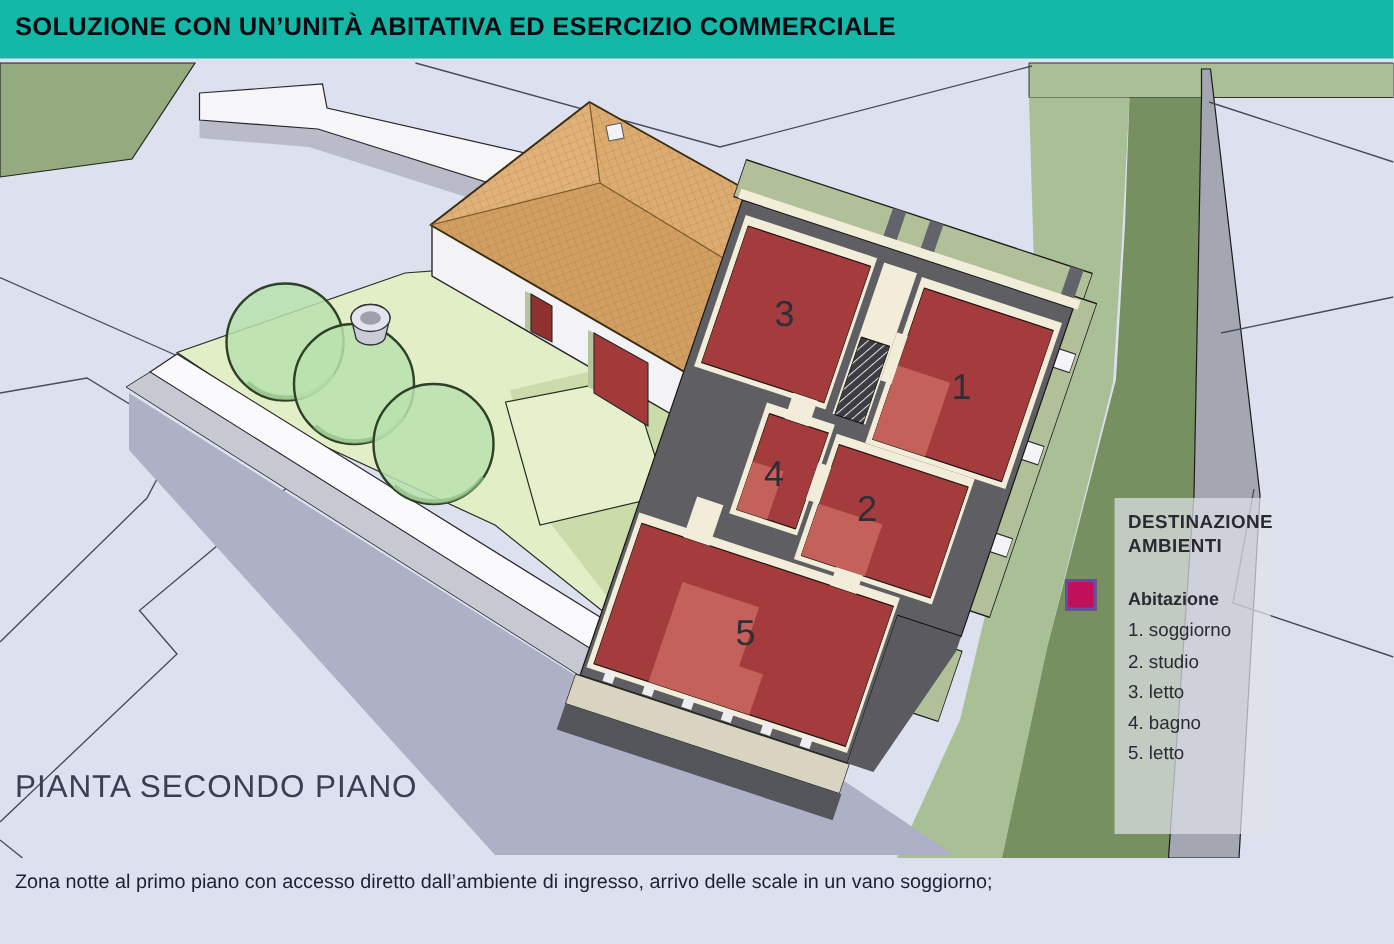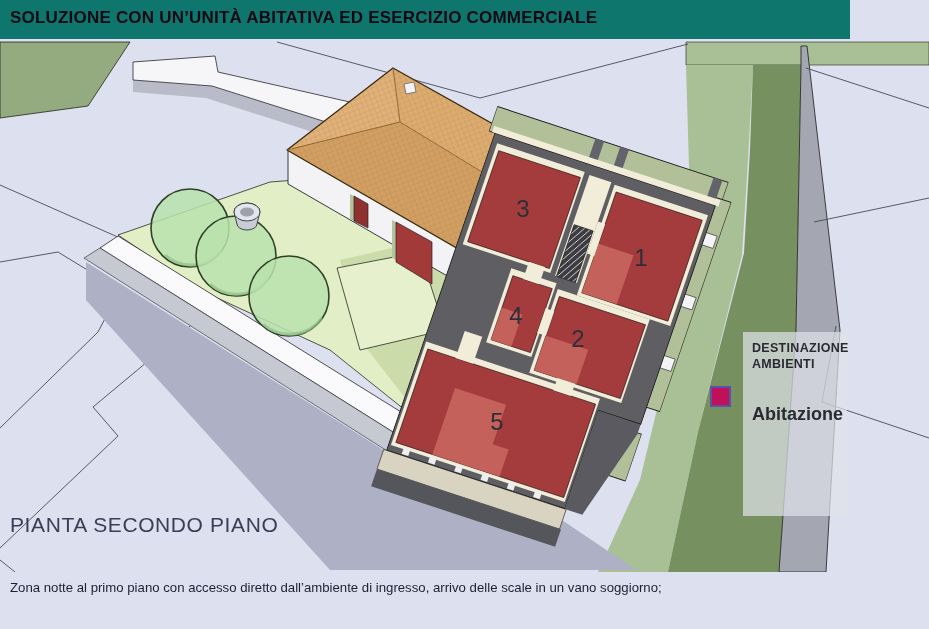--- a/index.html
+++ b/index.html
@@ -4,38 +4,38 @@
 <style>
   html,body{margin:0;padding:0;}
   body{
     width:929px;height:629px;position:relative;overflow:hidden;
     background:#dde0ee;
     font-family:"Liberation Sans", sans-serif;
   }
   .stage{position:absolute;left:0;top:0;width:929px;height:629px;}
   svg{position:absolute;left:0;top:0;}
   .header{
-    position:absolute;left:0;top:0;width:850px;height:39px;
-    background:#0f766e;box-sizing:border-box;padding:8px 16px 0 10px;
+    position:absolute;left:0;top:0;width:929px;height:39px;
+    background:#14b8a6;box-sizing:border-box;padding:8px 16px 0 10px;
   }
   .header .title{
     font-size:17px;font-weight:bold;color:#0a0a14;letter-spacing:.2px;
   }
   .pianta-label{
     position:absolute;left:10px;top:513px;
     font-size:21px;color:#3a3e54;letter-spacing:.6px;
   }
   .legend{
-    position:absolute;left:743px;top:332px;width:104px;height:184px;
+    position:absolute;left:743px;top:332px;width:104px;height:224px;
     background:rgba(223,226,233,.72);
     box-sizing:border-box;padding:8px 4px 0 9px;
     color:#2a2a32;
   }
   .legend .legend-title{font-size:12.5px;line-height:16px;font-weight:600;letter-spacing:.3px;}
-  .legend .legend-group{margin-top:32px;font-size:18px;font-weight:bold;}
+  .legend .legend-group{margin-top:20px;font-size:12px;font-weight:bold;}
   .legend ul{list-style:none;margin:4px 0 0 0;padding:0;}
   .legend li{font-size:12.5px;line-height:20.5px;}
   .swatch{
     position:absolute;left:710px;top:386px;width:21px;height:21px;
     background:#c0105a;border:2px solid #5952a6;box-sizing:border-box;
   }
   .caption{
     position:absolute;left:0;top:572px;width:929px;height:57px;
     background:#dde0ee;box-sizing:border-box;padding:6px 0 0 10px;
     color:#1f1f33;font-size:13.2px;line-height:20px;
@@ -226,19 +226,26 @@
     <span class="title">SOLUZIONE CON UN’UNITÀ ABITATIVA ED ESERCIZIO COMMERCIALE</span>
   </div>
 
   <div class="pianta-label">PIANTA SECONDO PIANO</div>
 
   <div class="swatch"></div>
 
   <div class="legend">
     <div class="legend-title">DESTINAZIONE AMBIENTI</div>
     <div class="legend-group">Abitazione</div>
+    <ul>
+      <li>1. soggiorno</li>
+      <li>2. studio</li>
+      <li>3. letto</li>
+      <li>4. bagno</li>
+      <li>5. letto</li>
+    </ul>
   </div>
 
   <div class="caption">
     <div>Zona notte al primo piano con accesso diretto dall’ambiente di ingresso, arrivo delle scale in un vano soggiorno;</div>
   </div>
 
 </div>
 
 </body></html>

